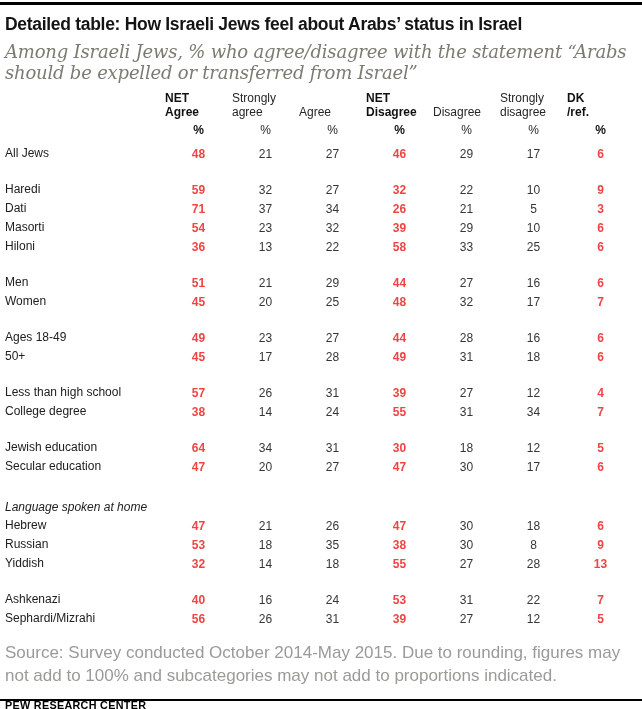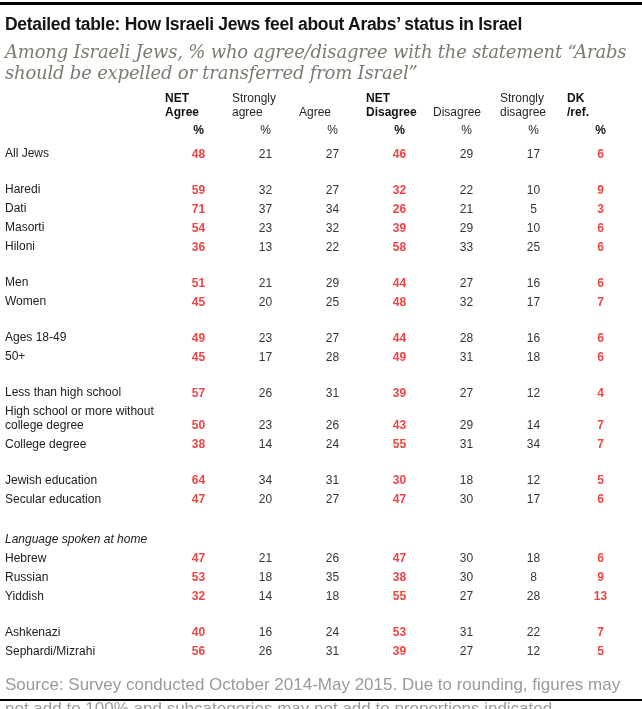--- a/index.html
+++ b/index.html
@@ -207,30 +207,20 @@
           <th class="rowlabel">Less than high school</th>
           <td class="val em">57</td>
           <td class="val">26</td>
           <td class="val">31</td>
           <td class="val em">39</td>
           <td class="val">27</td>
           <td class="val">12</td>
           <td class="val em">4</td>
         </tr>
         <tr class="data-row">
-          <th class="rowlabel">High school or more without college degree</th>
-          <td class="val em">50</td>
-          <td class="val">23</td>
-          <td class="val">26</td>
-          <td class="val em">43</td>
-          <td class="val">29</td>
-          <td class="val">14</td>
-          <td class="val em">7</td>
-        </tr>
-        <tr class="data-row">
           <th class="rowlabel">College degree</th>
           <td class="val em">38</td>
           <td class="val">14</td>
           <td class="val">24</td>
           <td class="val em">55</td>
           <td class="val">31</td>
           <td class="val">34</td>
           <td class="val em">7</td>
         </tr>
         <tr class="spacer-row">

